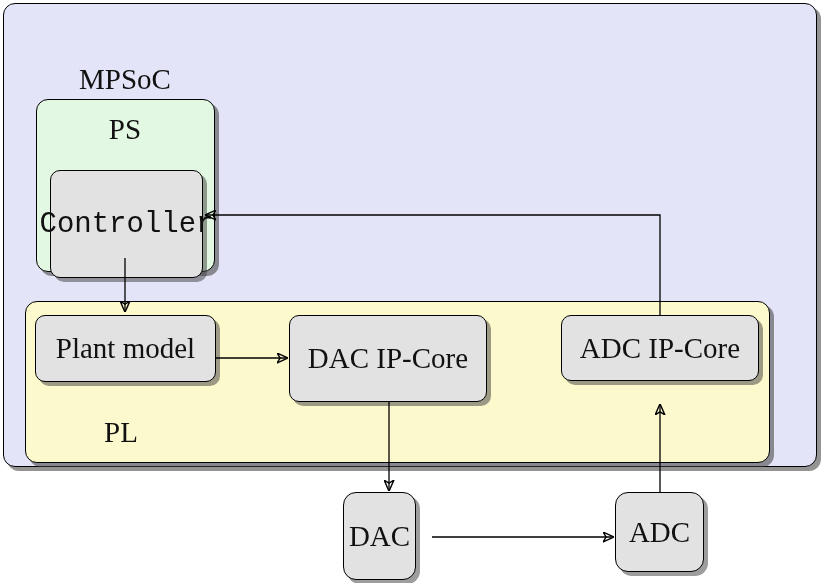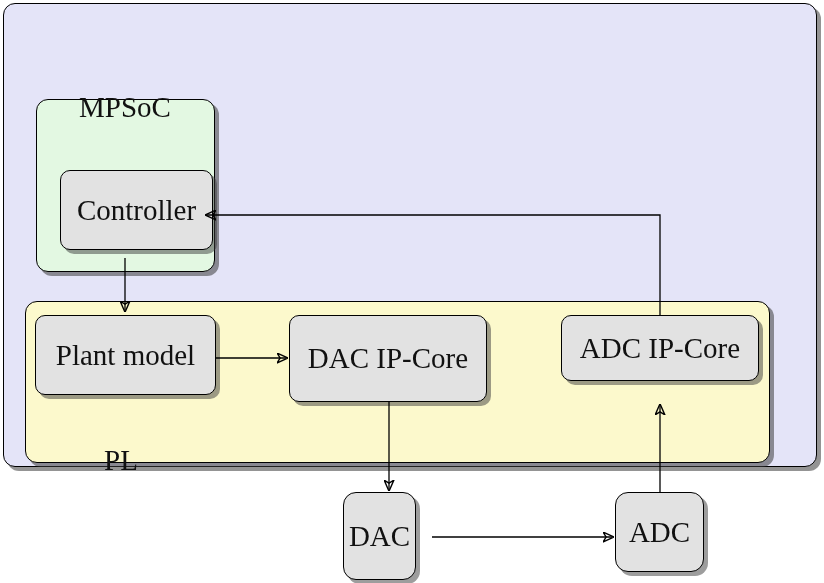--- a/index.html
+++ b/index.html
@@ -10,50 +10,50 @@
   .region{
     position:absolute;box-sizing:border-box;border:1.4px solid #000000;border-radius:12px;
     box-shadow:4px 4px 0 rgba(60,60,60,0.55);
   }
   .region.mpsoc{left:3px;top:3px;width:814px;height:464px;background:#e4e4f8;}
   .region.ps{left:36px;top:99px;width:179px;height:173px;background:#e3f8e2;}
   .region.pl{left:25px;top:301px;width:745px;height:162px;background:#fcf9cc;}
   .caption{
     position:absolute;width:200px;text-align:center;font-size:29px;line-height:32px;
     white-space:nowrap;
-    margin-top:28px;
   }
   .caption.mpsoc-label{left:25px;top:63px;}
   .caption.ps-label{left:25px;top:113px;}
   .caption.pl-label{left:21px;top:416px;}
   .node{
     position:absolute;box-sizing:border-box;border:1.3px solid #000000;border-radius:10px;
     background:#e2e2e2;box-shadow:4px 4px 0 rgba(60,60,60,0.5);
     display:flex;align-items:center;justify-content:center;
     font-size:29px;white-space:nowrap;
   }
-  .node.controller{left:60px;top:170px;width:153px;height:80px;}
-  .node.plant{left:35px;top:315px;width:181px;height:80px;}
+  .node.controller{left:50px;top:170px;width:153px;height:108px;font-family:Liberation Mono, monospace;}
+  .node.plant{left:35px;top:315px;width:181px;height:67px;}
   .node.dacip{left:289px;top:315px;width:198px;height:87px;}
   .node.adcip{left:561px;top:315px;width:198px;height:66px;}
   .node.dac{left:343px;top:492px;width:73px;height:88px;border-radius:13px;}
   .node.adc{left:615px;top:492px;width:89px;height:80px;border-radius:13px;}
   svg.edges{position:absolute;left:0;top:0;width:824px;height:583px;pointer-events:none;}
   svg.edges path{stroke:#000000;stroke-width:1.3;fill:none;}
 </style>
 </head>
 <body>
 
 <div id="canvas">
 
   <div class="region mpsoc"></div>
   <div class="region ps"></div>
   <div class="region pl"></div>
 
   <div class="caption mpsoc-label">MPSoC</div>
+  <div class="caption ps-label">PS</div>
   <div class="caption pl-label">PL</div>
 
   <div class="node controller">
     <span>Controller</span>
   </div>
   <div class="node plant">
     <span>Plant model</span>
   </div>
   <div class="node dacip">
     <span>DAC IP-Core</span>

